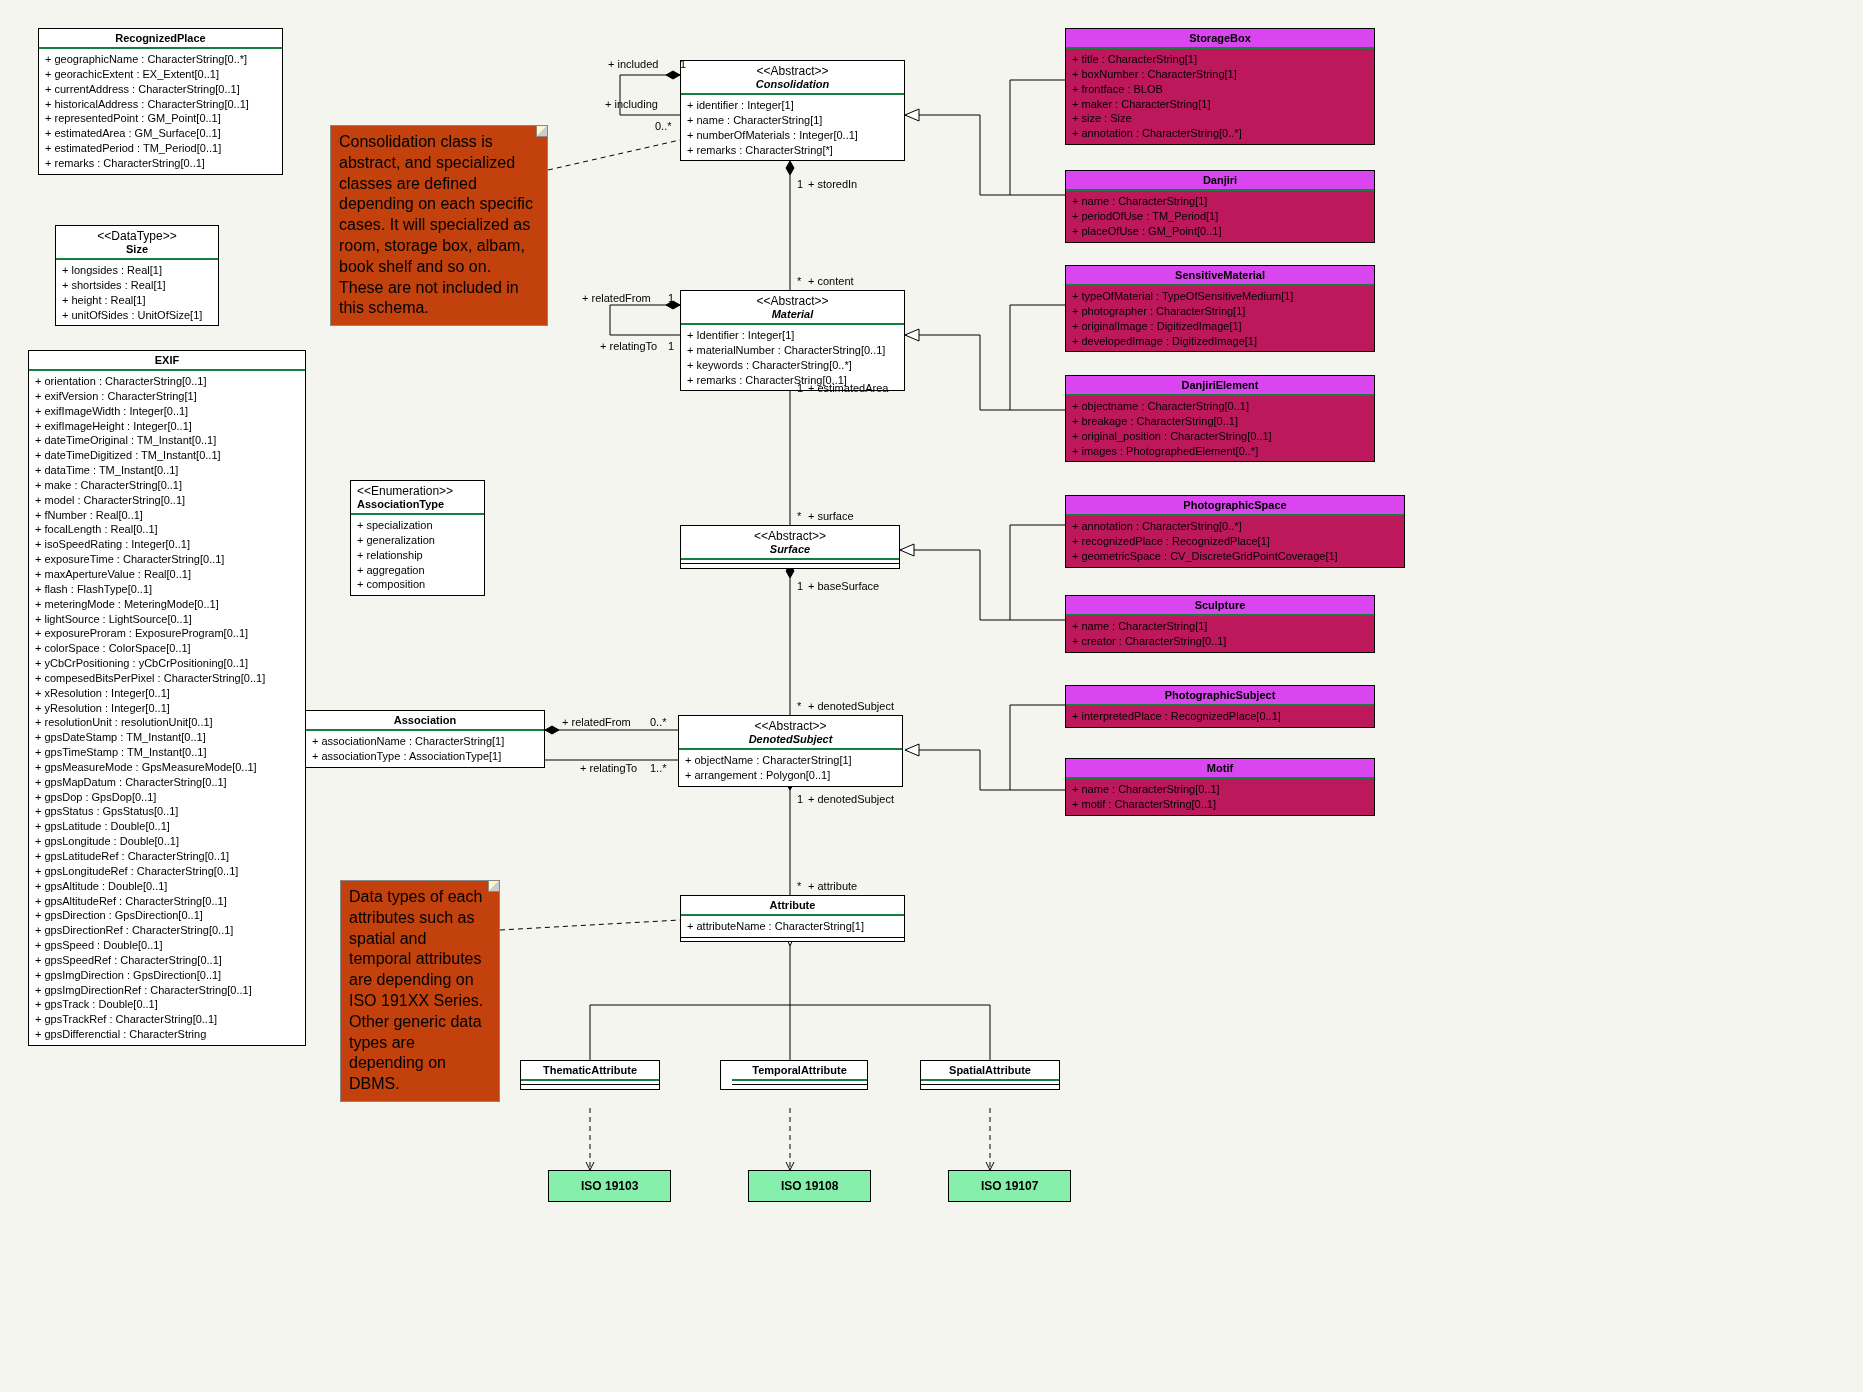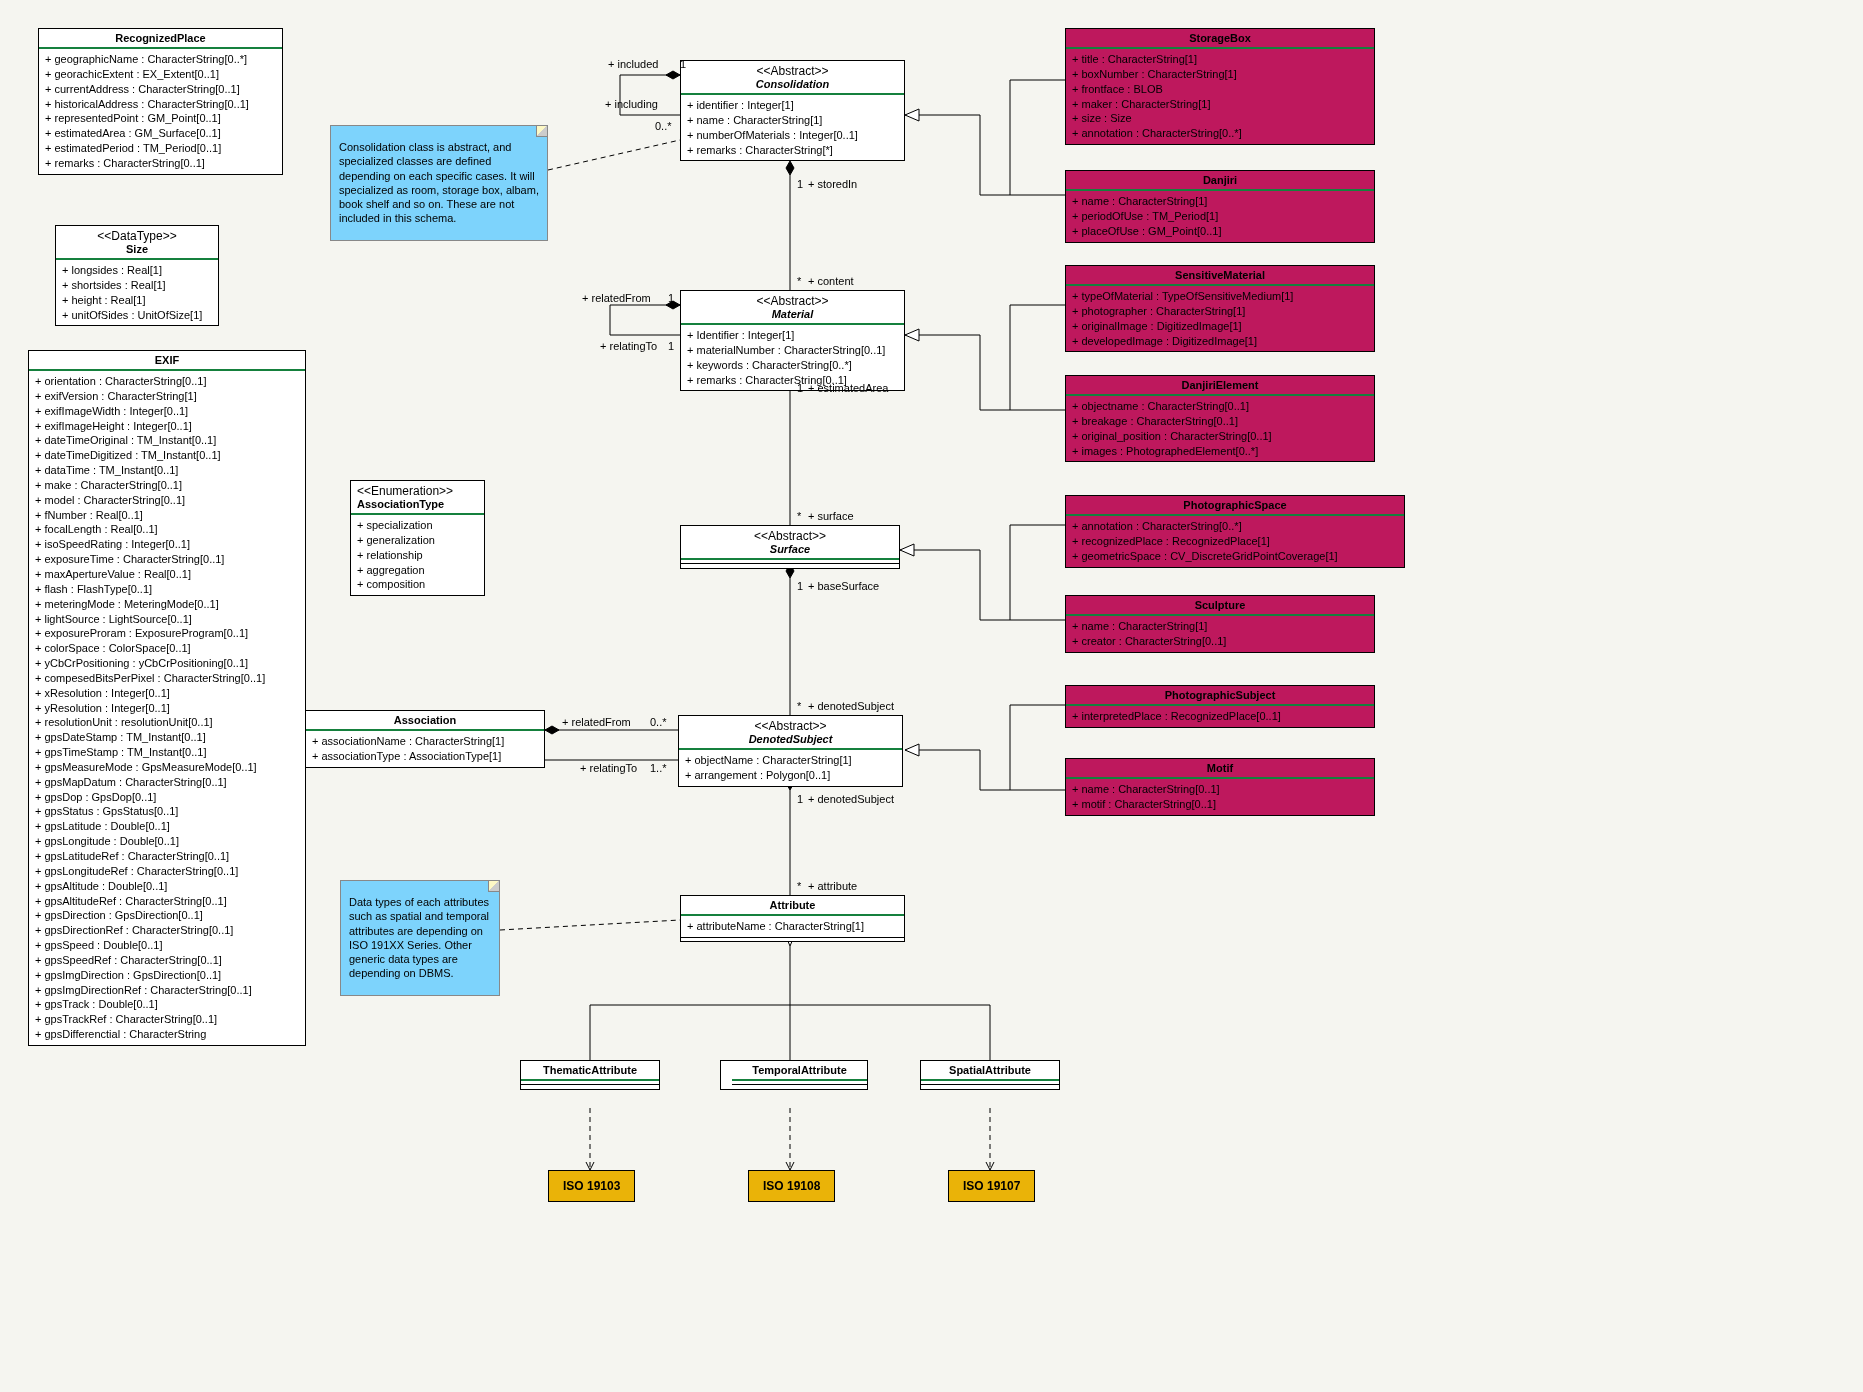--- a/index.html
+++ b/index.html
@@ -16,45 +16,45 @@
     width: 1863px;
     height: 1392px;
     background: #f5f5f0;
   }
   .uml-class {
     position: absolute;
     border: 1px solid #000;
     background: #fff;
     font-size: 11px;
   }
-  .uml-class.shaded .uml-title { background: #be185d; }
+  .uml-class.shaded .uml-title { background: #d946ef; }
   .uml-class.shaded .uml-attrs { background: #be185d; }
   .uml-title {
     padding: 3px 6px;
     text-align: center;
     border-bottom: 2px solid #15803d;
     font-weight: bold;
     background: #fff;
   }
   .uml-title .stereo { font-weight: normal; font-style: normal; display: block; font-size: 12px; }
   .uml-title .italic { font-style: italic; }
   .uml-divider { border-bottom: 1px solid #000; height: 4px; }
   .uml-attrs {
     padding: 3px 6px;
     line-height: 1.35;
     background: #fff;
     white-space: nowrap;
   }
   .uml-attrs div { white-space: nowrap; }
   .note {
     position: absolute;
-    background: #7dd3fc;
+    background: #c2410c;
     border: 1px solid #888;
-    padding: 14px 8px;
-    font-size: 11px;
+    padding: 6px 8px;
+    font-size: 16px;
     line-height: 1.3;
   }
   .note::after {
     content: "";
     position: absolute;
     top: 0; right: 0;
     width: 10px; height: 10px;
     background: linear-gradient(135deg, #fdf8c5 50%, #ccc 50%);
     border-left: 1px solid #888;
     border-bottom: 1px solid #888;
@@ -67,22 +67,22 @@
   }
   svg.lines {
     position: absolute;
     left: 0; top: 0;
     width: 1863px; height: 1392px;
     pointer-events: none;
   }
   .iso {
     position: absolute;
     border: 1px solid #000;
-    background: #eab308;
-    padding: 8px 14px;
+    background: #86efac;
+    padding: 8px 32px;
     font-size: 12px;
     font-weight: bold;
     text-align: left;
   }
 </style>
 </head>
 <body>
 
 <div class="canvas">
 

